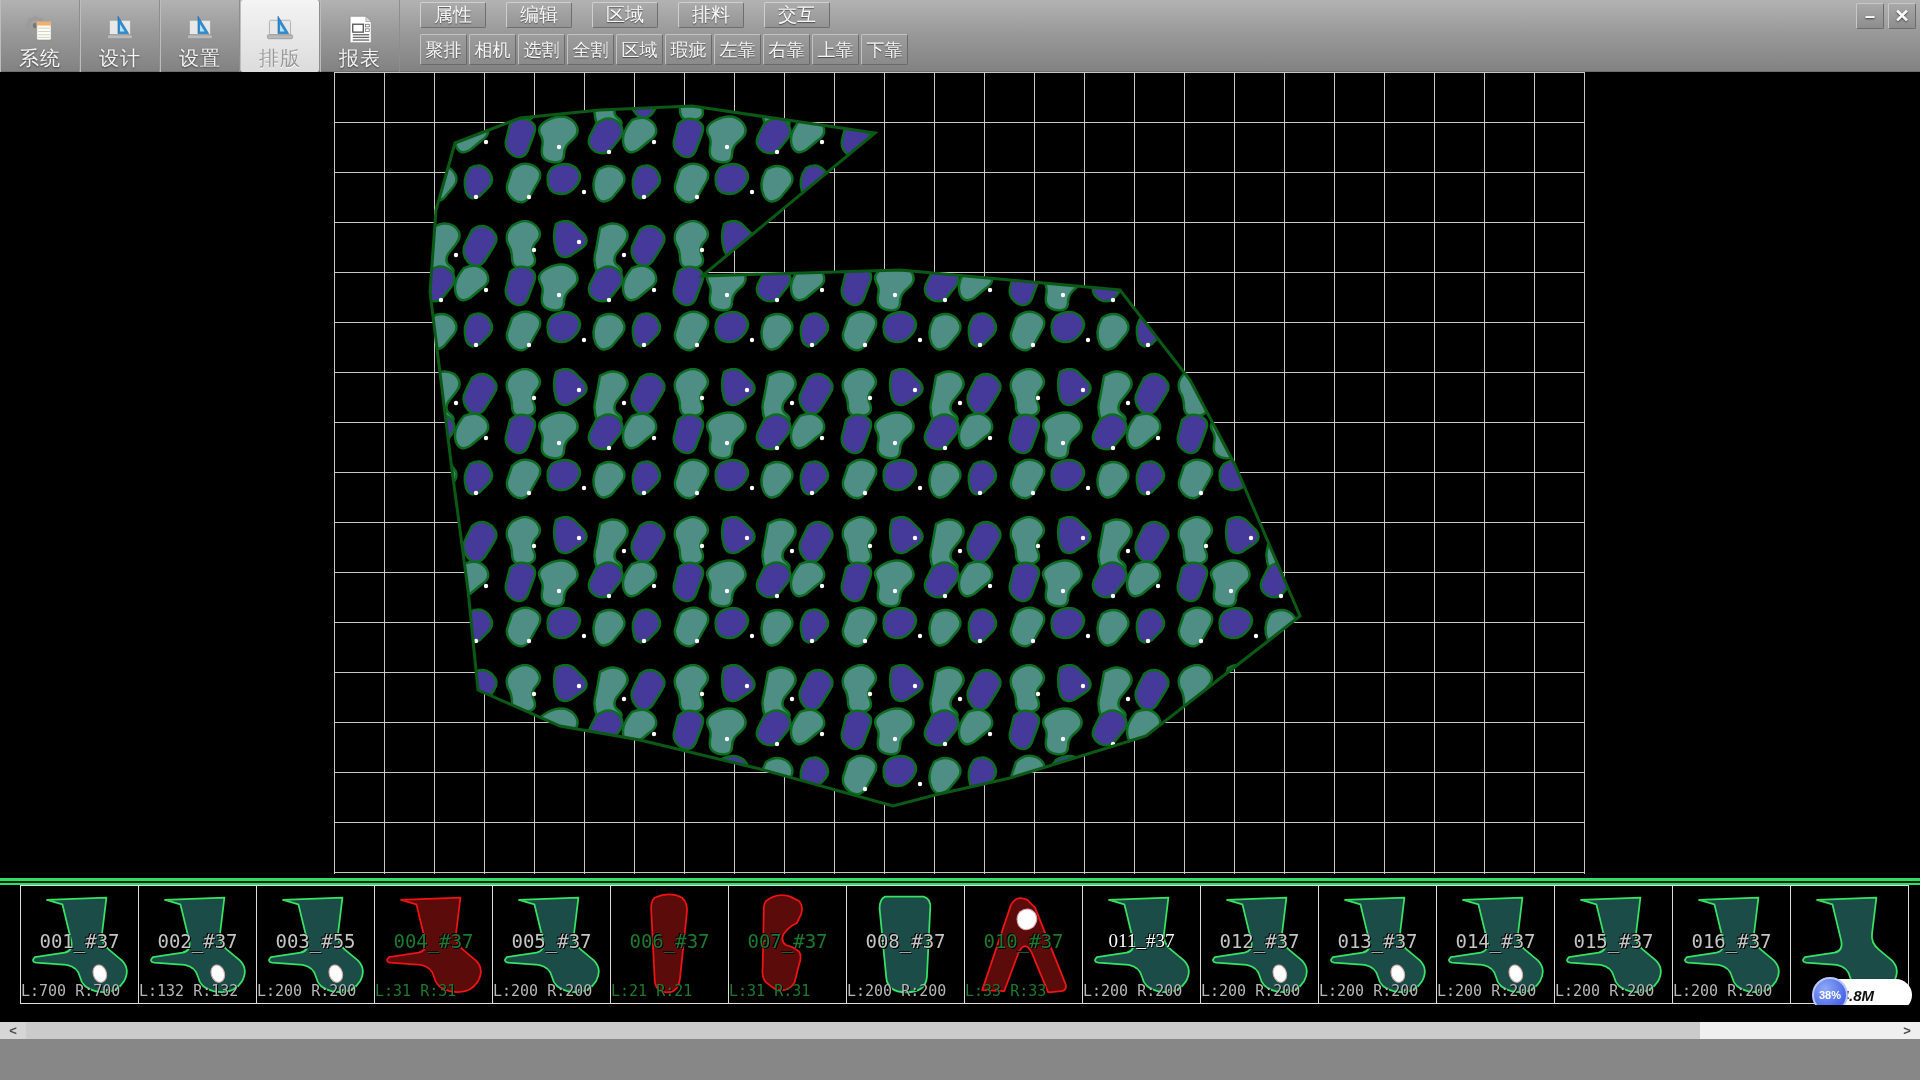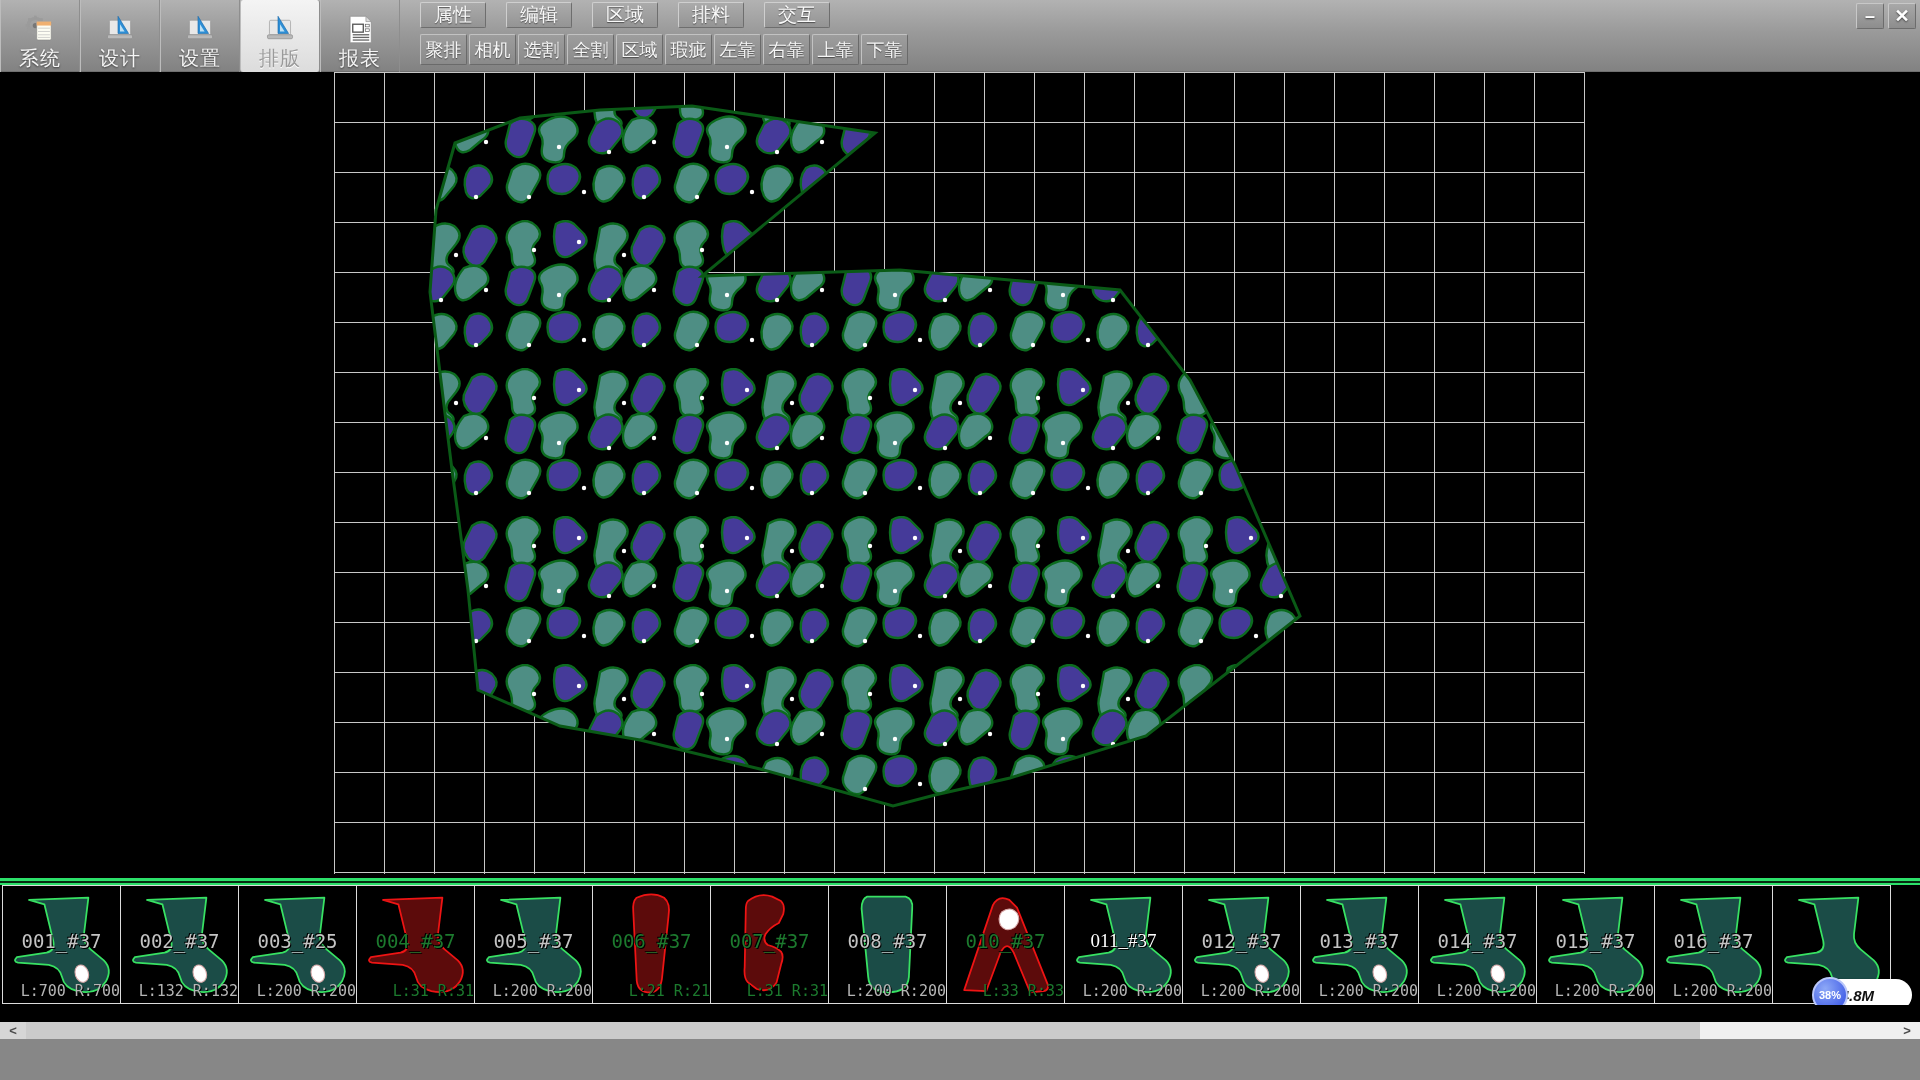--- a/index.html
+++ b/index.html
@@ -57,33 +57,33 @@
     background-image:
       repeating-linear-gradient(to right, #c8c8c8 0 1px, transparent 1px 50px),
       repeating-linear-gradient(to bottom, #c8c8c8 0 1px, transparent 1px 50px);
   }
   #hide-svg { position:absolute; left:0; top:0; width:1920px; height:806px; }
 
   
   #green-rule { position:absolute; left:0; top:878px; width:1920px; height:7px;
     border-top:3px solid #2ce06a; border-bottom:2px solid #2ce06a; background:#062b12; }
   #strip { position:absolute; left:0; top:885px; width:1920px; height:120px; background:#000;
-    display:flex; overflow:hidden; padding-left:2px; }
+    display:flex; overflow:hidden; padding-left:20px; }
   .cell {
     flex:0 0 119px; width:119px; height:119px; position:relative;
     border:1px solid #dcdcdc; margin-right:-1px; background:#000; cursor:default;
   }
   .cell svg { position:absolute; left:4px; top:2px; width:110px; height:114px; }
   .cell .pid {
     position:absolute; left:0; right:0; top:44px; text-align:center;
     font-family:"DejaVu Sans Mono", monospace; font-size:19px; letter-spacing:0;
     text-shadow:1px 1px 0 #000, -1px -1px 0 #000;
   }
   .cell .cnt {
-    position:absolute; left:0; right:0; bottom:3px; text-align:right;
+    position:absolute; left:0; right:0; bottom:3px; text-align:left;
     font-family:"DejaVu Sans Mono", monospace; font-size:15px;
     text-shadow:1px 1px 0 #000;
     margin-top:9px;
   }
 
   
   #badge { position:absolute; left:1812px; top:977px; width:100px; height:36px; }
   #badge .pill {
     position:absolute; left:12px; top:2px; width:88px; height:32px; background:#fff;
     border-radius:16px; display:flex; align-items:center; 
@@ -253,21 +253,21 @@
         <ellipse cx="68" cy="76" rx="6" ry="8" fill="#ffffff" stroke="#d8a8a8" transform="rotate(-18 68 76)"></ellipse>
       </svg>
       <div class="pid" style="color: rgb(196, 196, 196);">002_#37</div>
       <div class="cnt" style="color: rgb(181, 181, 181);">L:132 R:132</div>
     </div>
     <div class="cell">
       <svg viewBox="0 0 100 100">
         <path d="M20,9 L74,7 L70,40 Q69,48 76,54 L88,64 Q96,72 90,83 Q82,96 64,92 Q52,89 50,79 Q48,70 38,68 L10,66 Q5,65 9,61 L36,57 Q44,55 42,46 L34,13 Z" fill="#1b4c47" stroke="#38e263" stroke-width="1.6" stroke-linejoin="round"></path>
         <ellipse cx="68" cy="76" rx="6" ry="8" fill="#ffffff" stroke="#d8a8a8" transform="rotate(-18 68 76)"></ellipse>
       </svg>
-      <div class="pid" style="color: rgb(196, 196, 196);">003_#25</div>
+      <div class="pid" style="color: rgb(196, 196, 196);">003_#55</div>
       <div class="cnt" style="color: rgb(181, 181, 181);">L:200 R:200</div>
     </div>
     <div class="cell">
       <svg viewBox="0 0 100 100">
         <path d="M20,9 L74,7 L70,40 Q69,48 76,54 L88,64 Q96,72 90,83 Q82,96 64,92 Q52,89 50,79 Q48,70 38,68 L10,66 Q5,65 9,61 L36,57 Q44,55 42,46 L34,13 Z" fill="#5c0b0b" stroke="#ee1414" stroke-width="1.6" stroke-linejoin="round"></path>
       </svg>
       <div class="pid" style="color: rgb(28, 122, 46);">004_#37</div>
       <div class="cnt" style="color: rgb(28, 122, 46);">L:31 R:31</div>
     </div>
     <div class="cell">

